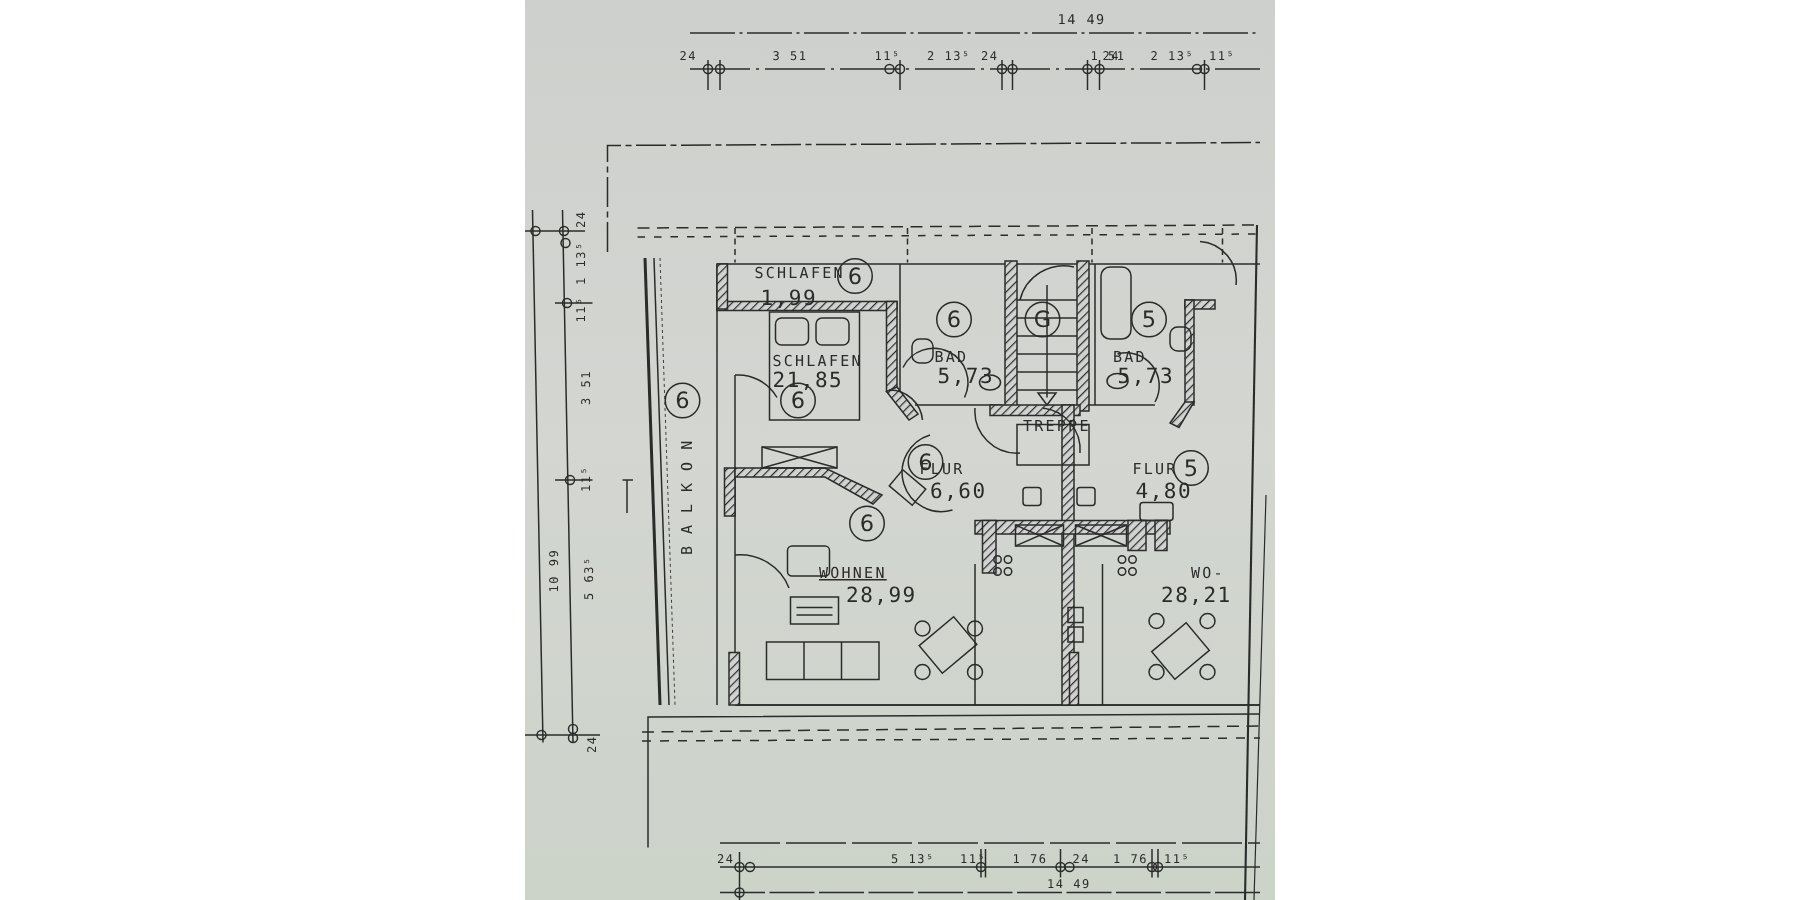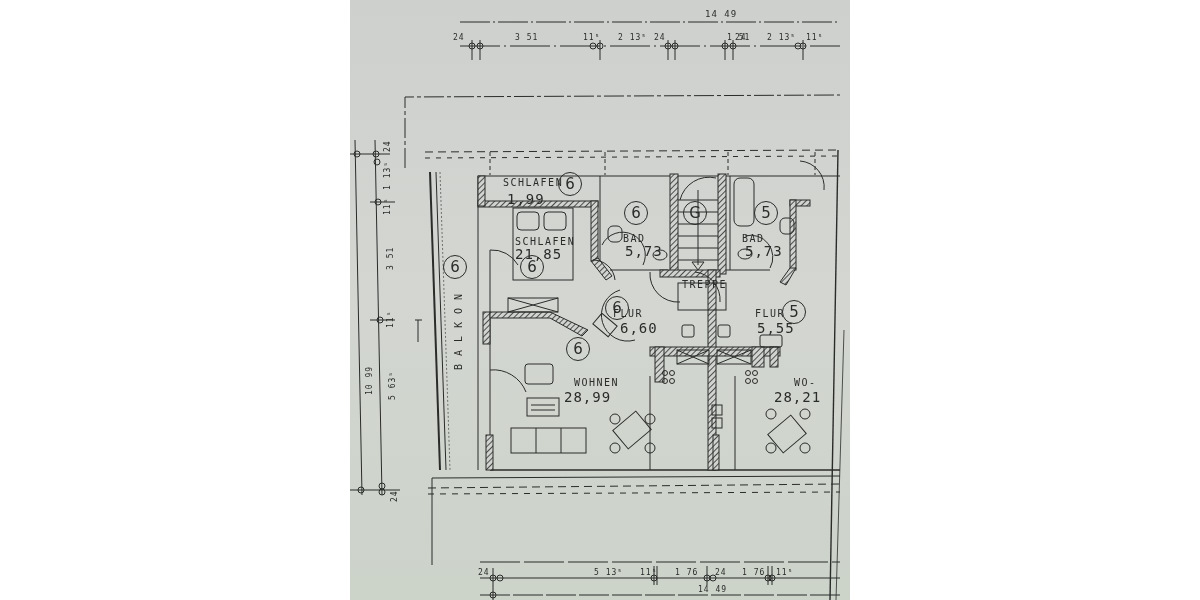--- a/index.html
+++ b/index.html
@@ -263,24 +263,24 @@
 
   <span class="lbl" style="left:392px;top:233px;">BAD</span>
   <span class="area" style="left:395px;top:243px;">5,73</span>
   <span class="circ" style="left:404px;top:201px;">5</span>
 
   <span class="lbl" style="left:263px;top:308px;">FLUR</span>
   <span class="area" style="left:270px;top:320px;text-align:center;">6,60</span>
   <span class="circ" style="left:255px;top:296px;">6</span>
 
   <span class="lbl" style="left:405px;top:308px;">FLUR</span>
-  <span class="area" style="left:407px;top:320px;">5,55</span>
+  <span class="area" style="left:407px;top:320px;">4,80</span>
   <span class="circ" style="left:432px;top:300px;">5</span>
 
-  <span class="lbl" style="left:224px;top:377px;">WOHNEN</span>
+  <span class="lbl" style="left:196px;top:377px;text-decoration:underline;">WOHNEN</span>
   <span class="area" style="left:214px;top:389px;">28,99</span>
   <span class="circ" style="left:216px;top:337px;">6</span>
 
   <span class="lbl" style="left:444px;top:377px;">WO-</span>
   <span class="area" style="left:424px;top:389px;">28,21</span>
 
   <span class="balkon" style="left:103px;top:370px;">BALKON</span>
   <span class="circ" style="left:93px;top:255px;">6</span>
 </div>
 

